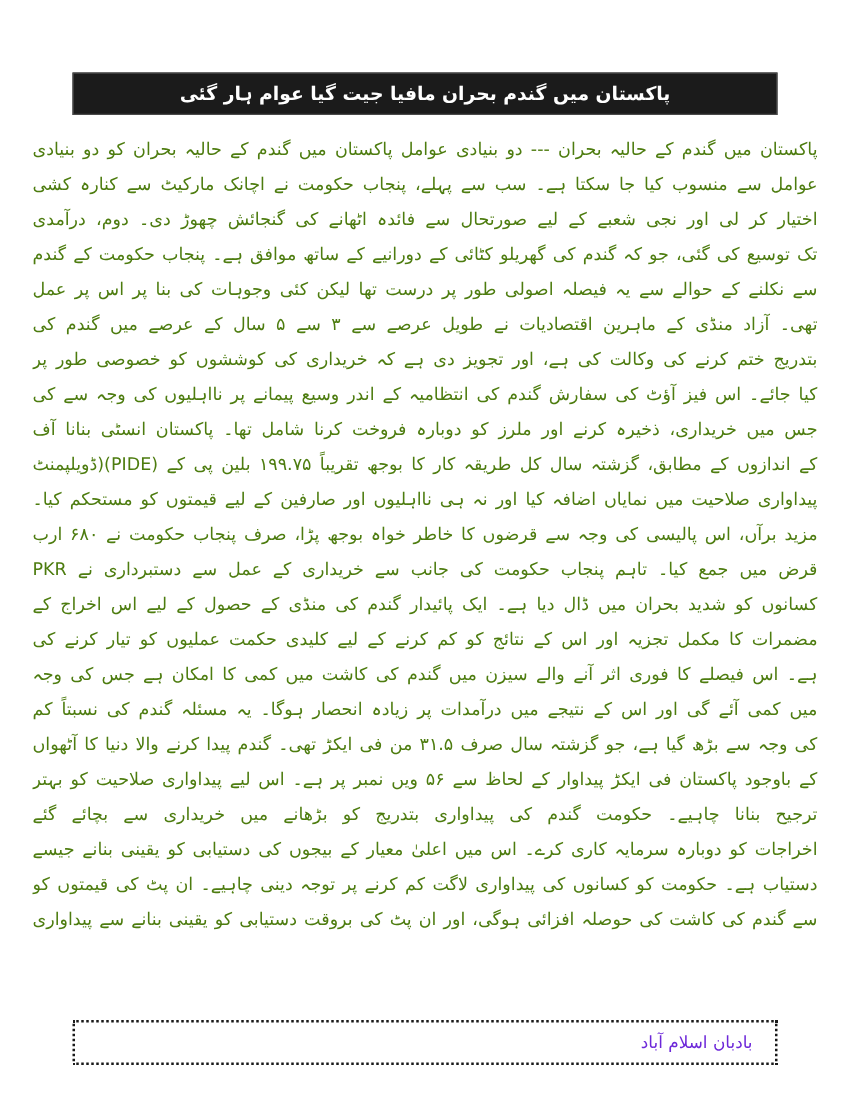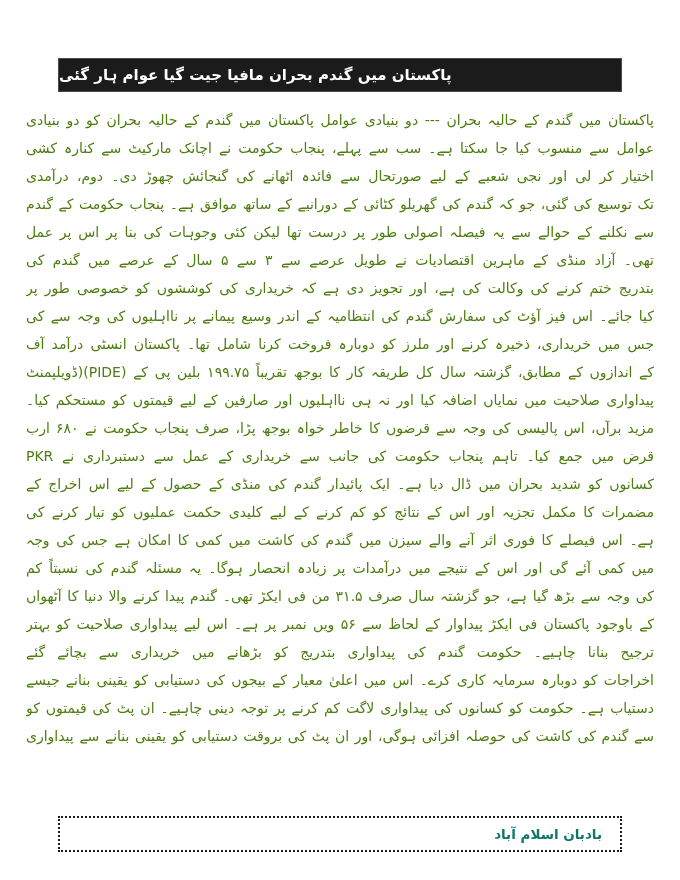--- a/index.html
+++ b/index.html
@@ -20,21 +20,21 @@
     left: 58px;
     top: 58px;
     width: 564px;
     height: 34px;
     background: #1b1b1b;
     border: 1px solid #4a4a4a;
     box-sizing: border-box;
     color: #ffffff;
     display: flex;
     align-items: center;
-    justify-content: flex-end;
+    justify-content: center;
     direction: rtl;
   }
   .banner .headline {
     font-size: 15px;
     font-weight: bold;
     letter-spacing: 0.5px;
     white-space: nowrap;
   }
   .article {
     position: absolute;
@@ -61,43 +61,43 @@
     height: 36px;
     box-sizing: border-box;
     border: 2px dotted #1a1a1a;
     display: flex;
     align-items: center;
     direction: rtl;
     padding: 0 18px;
   }
   .source-box .source {
     font-size: 13.5px;
-    font-weight: bold;
-    color: #0f766e;
+    font-weight: normal;
+    color: #6d28d9;
   }
 </style>
 </head>
 <body>
 
 <div class="page">
 
   <div class="banner">
     <span class="headline">پاکستان میں گندم بحران مافیا جیت گیا عوام ہار گئی</span>
   </div>
 
   <div class="article">
     <div class="line">پاکستان میں گندم کے حالیہ بحران --- دو بنیادی عوامل پاکستان میں گندم کے حالیہ بحران کو دو بنیادی</div>
     <div class="line">عوامل سے منسوب کیا جا سکتا ہے۔ سب سے پہلے، پنجاب حکومت نے اچانک مارکیٹ سے کنارہ کشی</div>
     <div class="line">اختیار کر لی اور نجی شعبے کے لیے صورتحال سے فائدہ اٹھانے کی گنجائش چھوڑ دی۔ دوم، درآمدی اجازتوں میں مارچ اور اپریل</div>
     <div class="line">تک توسیع کی گئی، جو کہ گندم کی گھریلو کٹائی کے دورانیے کے ساتھ موافق ہے۔ پنجاب حکومت کے گندم کی منڈی</div>
     <div class="line">سے نکلنے کے حوالے سے یہ فیصلہ اصولی طور پر درست تھا لیکن کئی وجوہات کی بنا پر اس پر عمل درآمد میں خامی</div>
     <div class="line">تھی۔ آزاد منڈی کے ماہرین اقتصادیات نے طویل عرصے سے ۳ سے ۵ سال کے عرصے میں گندم کی خریداری کو</div>
     <div class="line">بتدریج ختم کرنے کی وکالت کی ہے، اور تجویز دی ہے کہ خریداری کی کوششوں کو خصوصی طور پر چھوٹے کاشتکاروں پر مرکوز</div>
     <div class="line">کیا جائے۔ اس فیز آؤٹ کی سفارش گندم کی انتظامیہ کے اندر وسیع پیمانے پر نااہلیوں کی وجہ سے کی گئی تھی،</div>
-    <div class="line">جس میں خریداری، ذخیرہ کرنے اور ملرز کو دوبارہ فروخت کرنا شامل تھا۔ پاکستان انسٹی درآمد آف</div>
+    <div class="line">جس میں خریداری، ذخیرہ کرنے اور ملرز کو دوبارہ فروخت کرنا شامل تھا۔ پاکستان انسٹی بنانا آف</div>
     <div class="line">کے اندازوں کے مطابق، گزشتہ سال کل طریقہ کار کا بوجھ تقریباً ۱۹۹.۷۵ بلین پی کے (PIDE)(ڈویلپمنٹ اکنامکس</div>
     <div class="line">پیداواری صلاحیت میں نمایاں اضافہ کیا اور نہ ہی نااہلیوں اور صارفین کے لیے قیمتوں کو مستحکم کیا۔</div>
     <div class="line">مزید برآں، اس پالیسی کی وجہ سے قرضوں کا خاطر خواہ بوجھ پڑا، صرف پنجاب حکومت نے ۶۸۰ ارب</div>
     <div class="line">قرض میں جمع کیا۔ تاہم پنجاب حکومت کی جانب سے خریداری کے عمل سے دستبرداری نے PKR</div>
     <div class="line">کسانوں کو شدید بحران میں ڈال دیا ہے۔ ایک پائیدار گندم کی منڈی کے حصول کے لیے اس اخراج کے</div>
     <div class="line">مضمرات کا مکمل تجزیہ اور اس کے نتائج کو کم کرنے کے لیے کلیدی حکمت عملیوں کو تیار کرنے کی ضرورت</div>
     <div class="line">ہے۔ اس فیصلے کا فوری اثر آنے والے سیزن میں گندم کی کاشت میں کمی کا امکان ہے جس کی وجہ سے پیداوار</div>
     <div class="line">میں کمی آئے گی اور اس کے نتیجے میں درآمدات پر زیادہ انحصار ہوگا۔ یہ مسئلہ گندم کی نسبتاً کم پیداواری صلاحیت</div>
     <div class="line">کی وجہ سے بڑھ گیا ہے، جو گزشتہ سال صرف ۳۱.۵ من فی ایکڑ تھی۔ گندم پیدا کرنے والا دنیا کا آٹھواں بڑا ملک ہونے</div>
     <div class="line">کے باوجود پاکستان فی ایکڑ پیداوار کے لحاظ سے ۵۶ ویں نمبر پر ہے۔ اس لیے پیداواری صلاحیت کو بہتر بنانا اولین</div>

